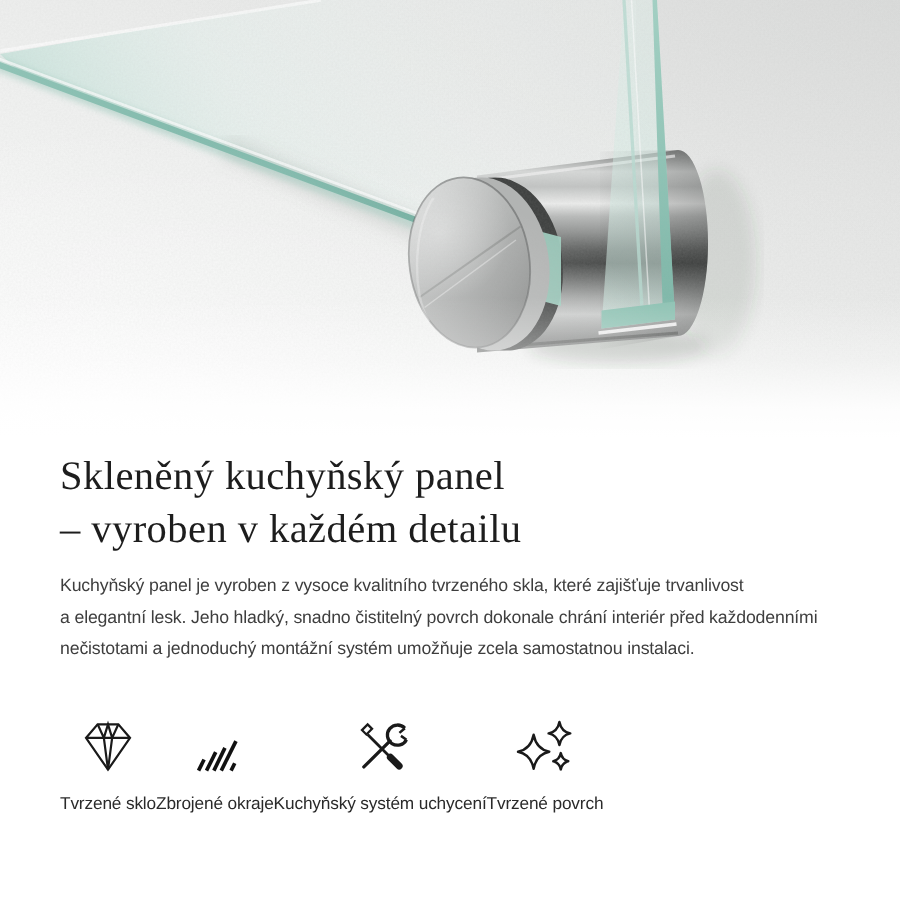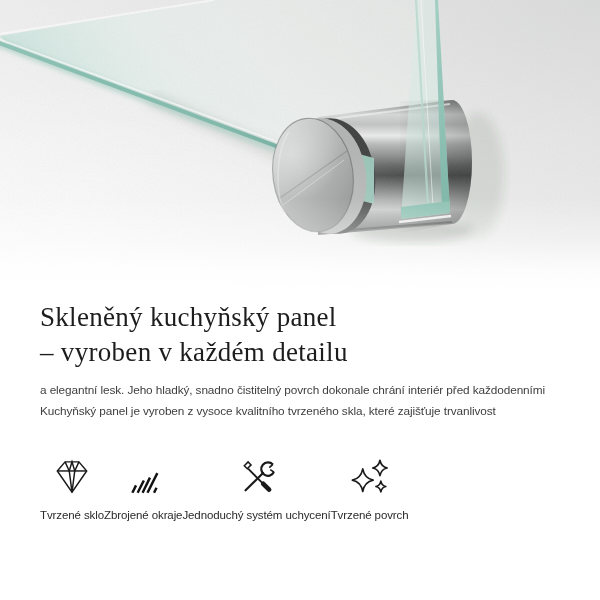--- a/index.html
+++ b/index.html
@@ -178,22 +178,23 @@
   </div>
 
   <div class="content">
 
     <h1>
       <span class="h-line">Skleněný kuchyňský panel</span>
       <span class="h-line">– vyroben v každém detailu</span>
     </h1>
 
     <p class="paragraph">
+      <span class="p-line">Kuchyňský panel je vyroben z vysoce kvalitního tvrzeného skla, které zajišťuje trvanlivost</span>
       <span class="p-line">a elegantní lesk. Jeho hladký, snadno čistitelný povrch dokonale chrání interiér před každodenními</span>
-      <span class="p-line">Kuchyňský panel je vyroben z vysoce kvalitního tvrzeného skla, které zajišťuje trvanlivost</span>
+      <span class="p-line">nečistotami a jednoduchý montážní systém umožňuje zcela samostatnou instalaci.</span>
     </p>
 
     <div class="features">
 
       <div class="feature">
         <svg width="42" height="38" viewBox="0 0 48 44" fill="none" stroke="#1a1a1a" stroke-width="1.7">
           <path d="M7,15 L16,4.5 H32 L41,15 L24,39.5 Z"></path>
           <path d="M7,15 H41"></path>
           <path d="M16,4.5 L20.8,15 L24,4.5 L27.2,15 L32,4.5"></path>
           <path d="M20.8,15 L24,39.5 M27.2,15 L24,39.5"></path>
@@ -214,21 +215,21 @@
 
       <div class="feature">
         <svg width="37" height="37" viewBox="0 0 44 44" fill="none" stroke="#1a1a1a" stroke-width="2.2">
           <path d="M7.5,8 l4.5,-4.5 l3.5,3.5 l-4.5,4.5 Z" stroke-width="1.8"></path>
           <path d="M12,11.5 L30,29.5"></path>
           <path d="M30,29.5 L37,36.5" stroke-width="5.5" stroke-linecap="round"></path>
           <path d="M41.5,6.5 A8,8 0 1 0 42.8,15.6" stroke-width="2.6"></path>
           <path d="M41.5,6.5 L37.2,10.2 M42.8,15.6 L38.4,12.6" stroke-width="2"></path>
           <path d="M29.8,16.6 L9,37.2" stroke-width="2.6" stroke-linecap="round"></path>
         </svg>
-        <div class="f-label">Jednoduchý systém uchycení</div>
+        <div class="f-label">Kuchyňský systém uchycení</div>
       </div>
 
       <div class="feature">
         <svg width="40" height="38" viewBox="0 0 44 42" fill="none" stroke="#1a1a1a" stroke-width="1.8" stroke-linejoin="round">
           <path d="M14,12 Q16,22.5 25.5,24.5 Q16,26.5 14,37 Q12,26.5 2.5,24.5 Q12,22.5 14,12 Z"></path>
           <path d="M33,2.5 Q34.4,9.6 41,11 Q34.4,12.4 33,19.5 Q31.6,12.4 25,11 Q31.6,9.6 33,2.5 Z"></path>
           <path d="M34,25.5 Q35,30.5 39.5,31.5 Q35,32.5 34,37.5 Q33,32.5 28.5,31.5 Q33,30.5 34,25.5 Z"></path>
         </svg>
         <div class="f-label">Tvrzené povrch</div>
       </div>

